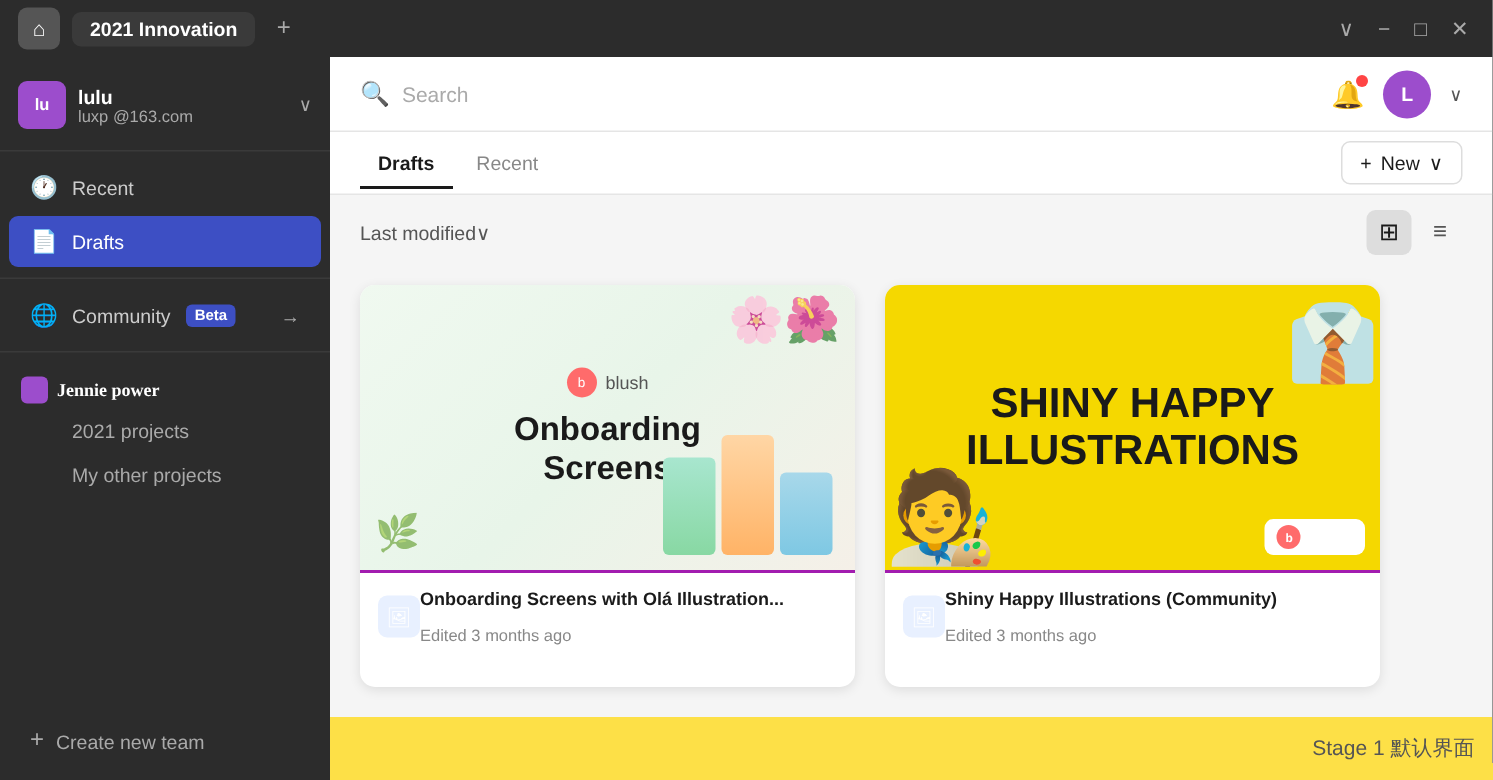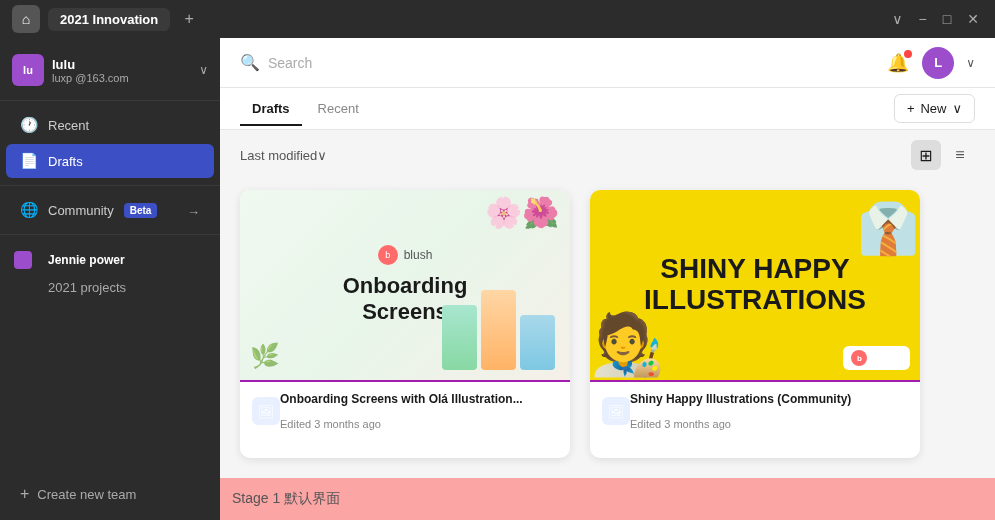--- a/index.html
+++ b/index.html
@@ -94,21 +94,21 @@
       font-size: 13px;
       color: #ccc;
     }
     .sidebar-item.active { background: #3d4fc4; color: #fff; }
     .sidebar-item-icon { font-size: 15px; width: 18px; text-align: center; flex-shrink: 0; }
     .sidebar-section {
       padding: 10px 14px 4px;
       font-size: 12px;
       font-weight: 700;
       color: #fff;
-      display: flex; align-items: center; gap: 16px;
+      display: flex; align-items: center; gap: 6px; font-family: Liberation Serif, serif;
     }
     .sidebar-section-icon {
       width: 18px; height: 18px;
       background: #9c4dcc;
       border-radius: 4px;
       flex-shrink: 0;
     }
     .sidebar-subitem {
       padding: 6px 14px 6px 42px;
       font-size: 13px;
@@ -411,25 +411,25 @@
       text-overflow: ellipsis;
     }
     .card-footer-meta {
       font-size: 11px;
       color: #888;
       margin-top: 12px;
     }
 
     
     .stage-label {
-      text-align: left;
+      text-align: right;
       padding: 12px;
       font-size: 14px;
       color: #555;
-      background: #fca5a5;
+      background: #fde047;
     }
   </style>
 </head>
 <body>
 
 <div class="titlebar">
   <div class="titlebar-home">
     <span>⌂</span>
   </div>
   <div class="titlebar-tab">
@@ -486,20 +486,23 @@
 
     <div class="sidebar-divider"></div>
 
     <div class="sidebar-section">
       <div class="sidebar-section-icon"></div>
       <span>Jennie power</span>
     </div>
     <div class="sidebar-subitem">
       <span>2021  projects</span>
     </div>
+    <div class="sidebar-subitem">
+      <span>My other projects</span>
+    </div>
 
     <div style="flex:1"></div>
 
     <div class="create-team">
       <span style="font-size:16px;">+</span>
       <span>Create new team</span>
     </div>
   </div>
 
   <div class="content">

